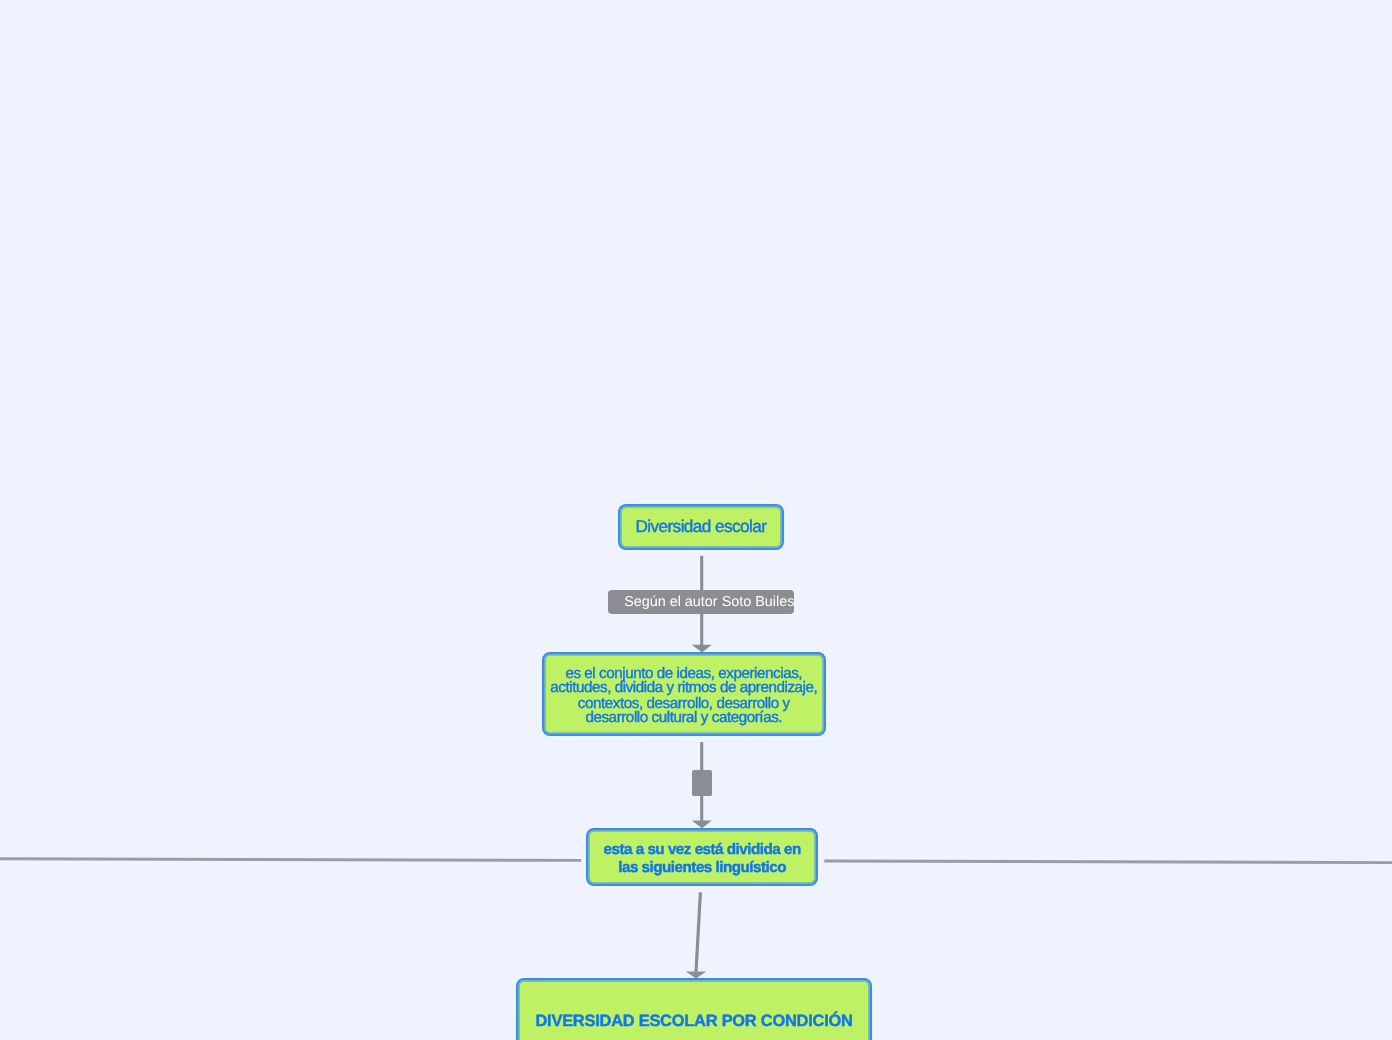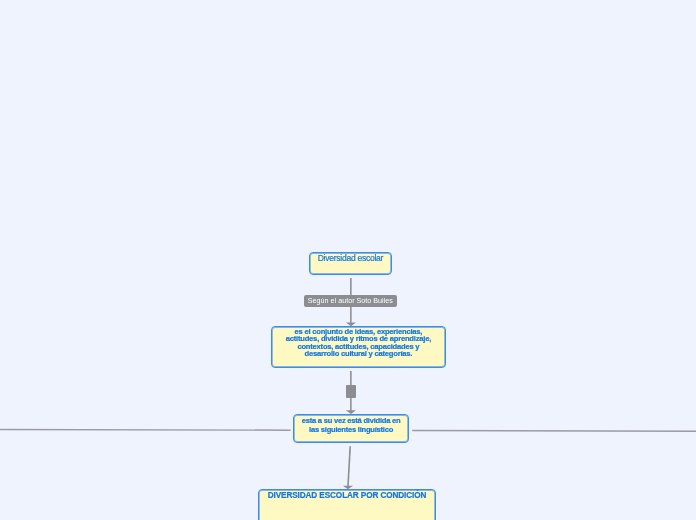--- a/index.html
+++ b/index.html
@@ -3,44 +3,44 @@
 <meta charset="utf-8">
 <title>Diversidad escolar</title>
 <style>
   html,body{margin:0;padding:0;}
   body{width:696px;height:520px;background:#eff3fd;overflow:hidden;
        font-family:"Liberation Sans",sans-serif;}
   #canvas{position:relative;width:696px;height:520px;}
 
   svg.edges{position:absolute;left:0;top:0;width:696px;height:520px;overflow:visible;}
 
-  .node{position:absolute;box-sizing:border-box;background:#fef9c3;
+  .node{position:absolute;box-sizing:border-box;background:#bef264;
         border:1.35px solid #3b8cee;border-radius:4px;
         box-shadow:inset 0 0 0 0.9px rgba(59,140,238,0.62);
-        display:flex;align-items:flex-start;justify-content:center;
+        display:flex;align-items:center;justify-content:center;
         text-align:center;color:#1176e7;
         -webkit-text-stroke:0.2px #1176e7;}
   .node .txt{display:block;width:100%;will-change:opacity;}
   .node .ln{display:block;}
 
   .lbl{position:absolute;box-sizing:border-box;background:#8b8d92;
        border-radius:2px;color:#ffffff;display:flex;align-items:center;
        justify-content:center;white-space:nowrap;}
   .lbl .txt{will-change:opacity;}
 
   
   #n1{left:308.9px;top:251.8px;width:83.1px;height:23.4px;
       font-size:8.6px;letter-spacing:-0.29px;line-height:11px;}
-  #n2{left:270.9px;top:325.9px;width:175px;height:42.3px;
-      font-size:7.6px;letter-spacing:-0.218px;font-weight:bold;line-height:7.4px;padding-top:1px;}
+  #n2{left:270.9px;top:325.9px;width:142px;height:42.3px;
+      font-size:7.6px;letter-spacing:-0.218px;font-weight:normal;line-height:7.4px;padding-top:1px;}
   #n3{left:292.9px;top:414px;width:116.4px;height:29.2px;
       font-size:7.6px;letter-spacing:-0.245px;font-weight:bold;line-height:9.2px;padding-top:1px;}
   #n4{left:257.9px;top:488.8px;width:178.3px;height:43px;
       font-size:8.2px;letter-spacing:-0.105px;font-weight:bold;line-height:9px;padding-top:0.8px;}
-  #e1{left:303.5px;top:294.9px;width:93.7px;height:11.8px;font-size:7.2px;}
+  #e1{left:303.5px;top:294.9px;width:93.7px;height:11.8px;font-size:7.2px;justify-content:flex-end;}
   #e2{left:345.8px;top:385.1px;width:10.2px;height:12.6px;border-radius:1px;}
 </style>
 </head>
 <body>
 
 <div id="canvas">
 
   <svg class="edges">
     <g>
       <path fill="none" stroke="#8b8d92" stroke-width="1.55" d="M350.85,277.9 L350.85,323.4"></path>
@@ -72,21 +72,21 @@
   </div>
 
   <div class="lbl" id="e1">
     <span class="txt">Según el autor Soto Builes</span>
   </div>
 
   <div class="node" id="n2">
     <span class="txt">
       <span class="ln">es el conjunto de ideas, experiencias,</span>
       <span class="ln">actitudes, dividida y ritmos de aprendizaje,</span>
-      <span class="ln">contextos, actitudes, capacidades y</span>
+      <span class="ln">contextos, desarrollo, desarrollo y</span>
       <span class="ln">desarrollo cultural y categorías.</span>
     </span>
   </div>
 
   <div class="lbl" id="e2">
     <span class="txt"></span>
   </div>
 
   <div class="node" id="n3">
     <span class="txt">

